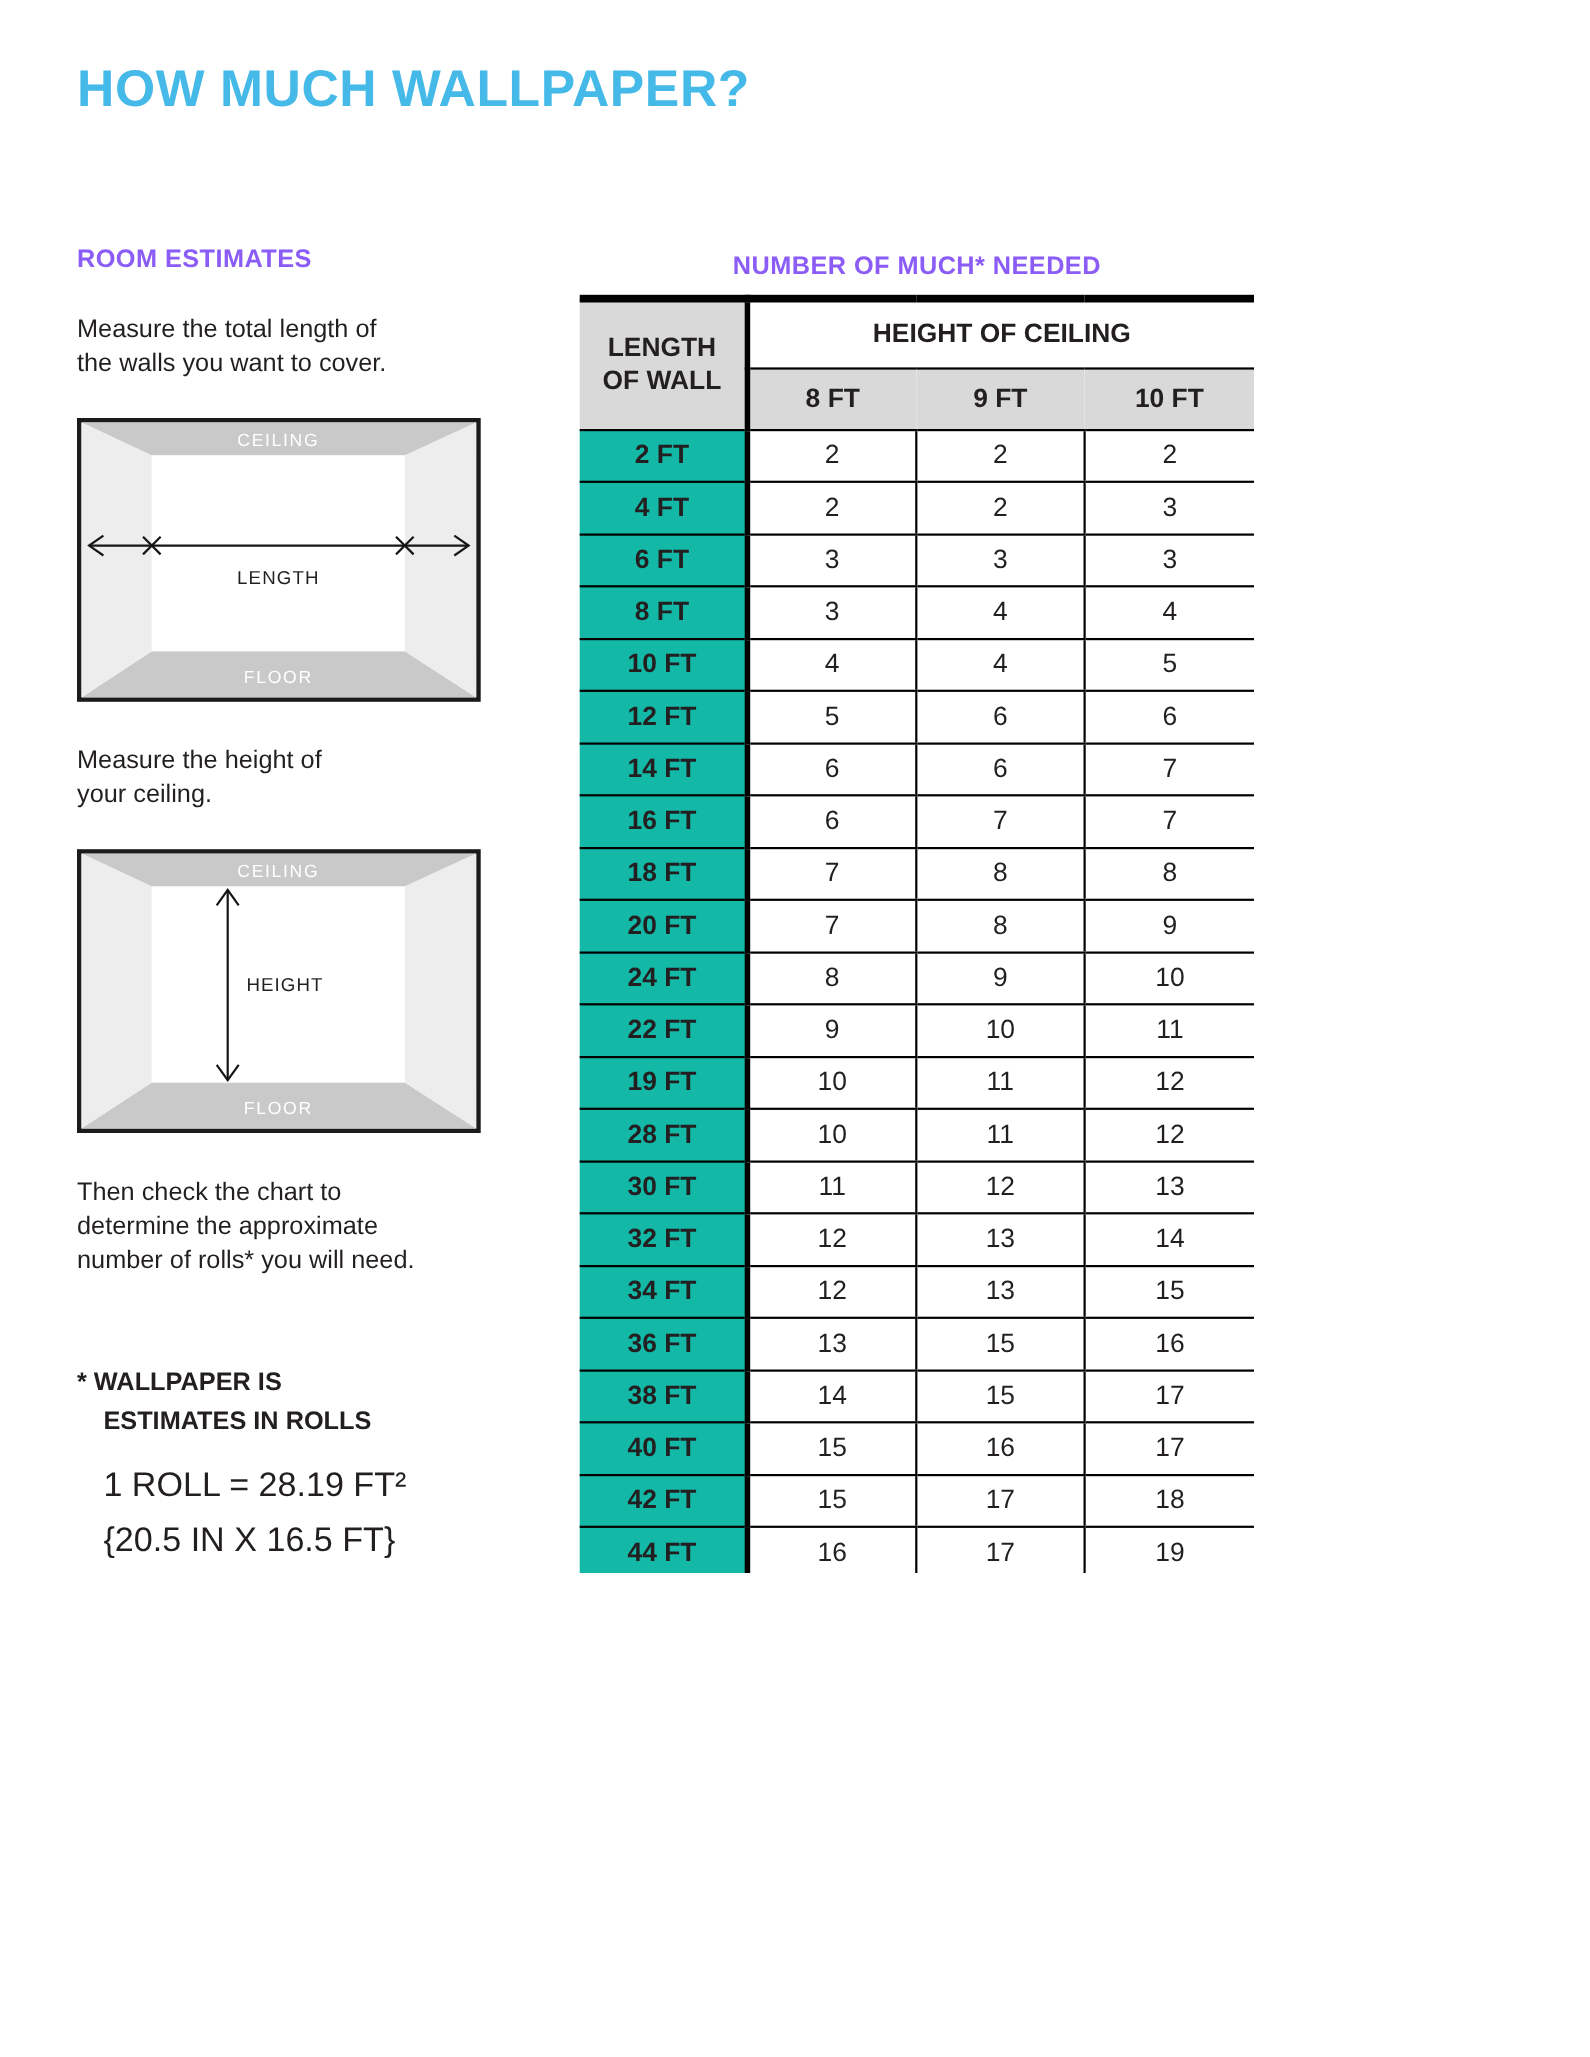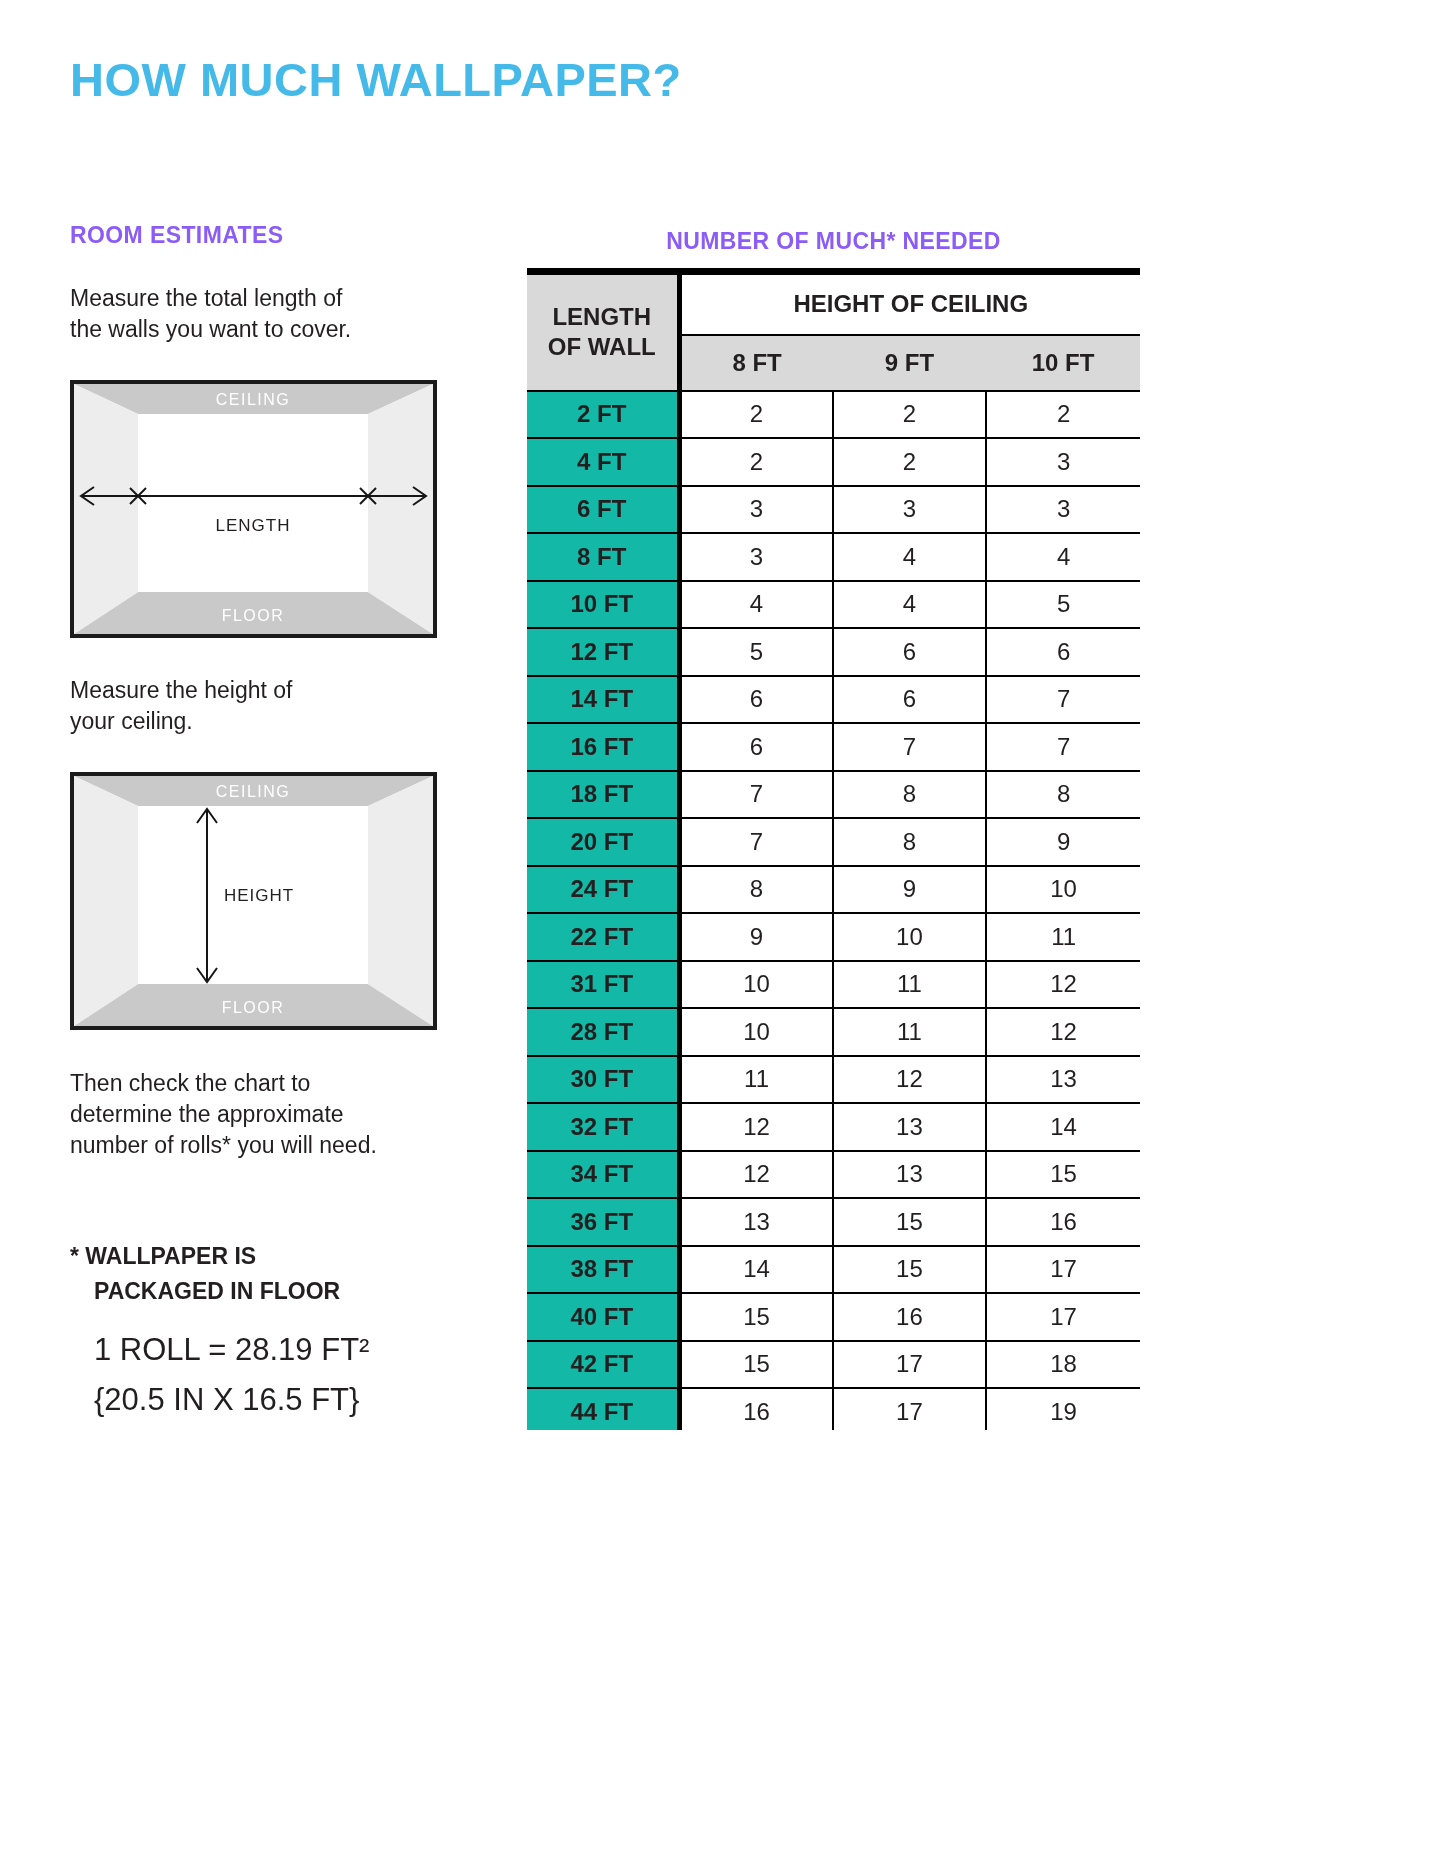--- a/index.html
+++ b/index.html
@@ -185,21 +185,21 @@
       <text class="dim-label" x="150" y="125" text-anchor="start">HEIGHT</text>
     </svg>
   </div>
 
   <div class="abs body-text" style="left:70px; top:1068px;">Then check the chart to
 determine the approximate
 number of rolls* you will need.</div>
 
   <div class="abs" style="left:70px; top:1243px;">
     <div class="footnote-line1">* WALLPAPER IS</div>
-    <div class="footnote-line2">PACKAGED IN FLOOR</div>
+    <div class="footnote-line2">ESTIMATES IN ROLLS</div>
   </div>
 
   <div class="abs roll-info" style="left:70px; top:1325px;">1 ROLL = 28.19 FT²
 {20.5 IN X 16.5 FT}</div>
 
   <div class="abs section-heading table-heading">NUMBER OF MUCH* NEEDED</div>
 
   <div class="abs table-wrap">
     <table class="rolls">
       <colgroup>
@@ -287,21 +287,21 @@
             <td>9</td>
             <td>10</td>
           </tr>
           <tr>
             <th>22 FT</th>
             <td>9</td>
             <td>10</td>
             <td>11</td>
           </tr>
           <tr>
-            <th>31 FT</th>
+            <th>19 FT</th>
             <td>10</td>
             <td>11</td>
             <td>12</td>
           </tr>
           <tr>
             <th>28 FT</th>
             <td>10</td>
             <td>11</td>
             <td>12</td>
           </tr>

